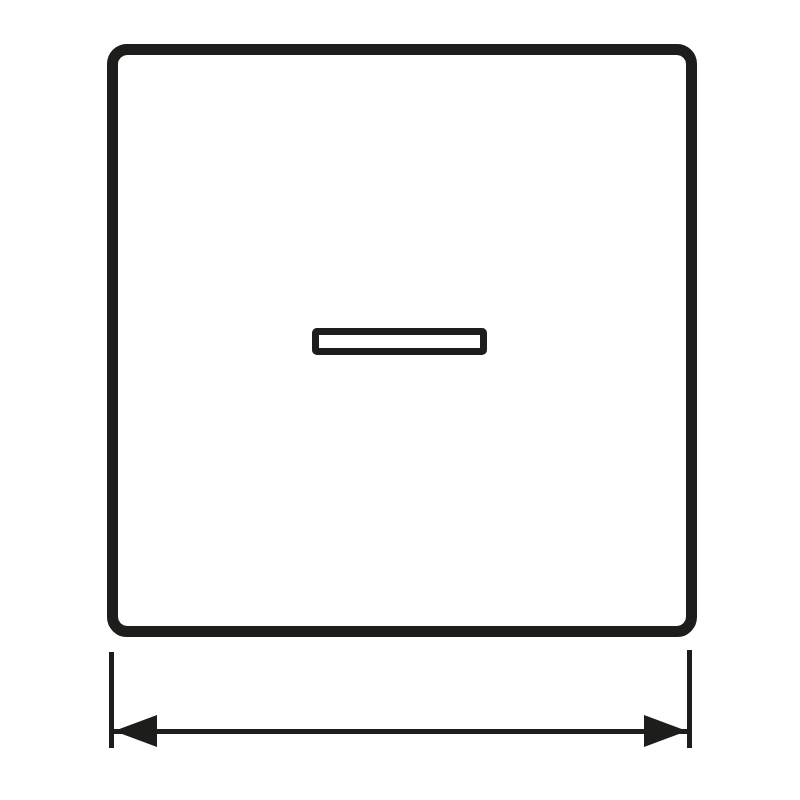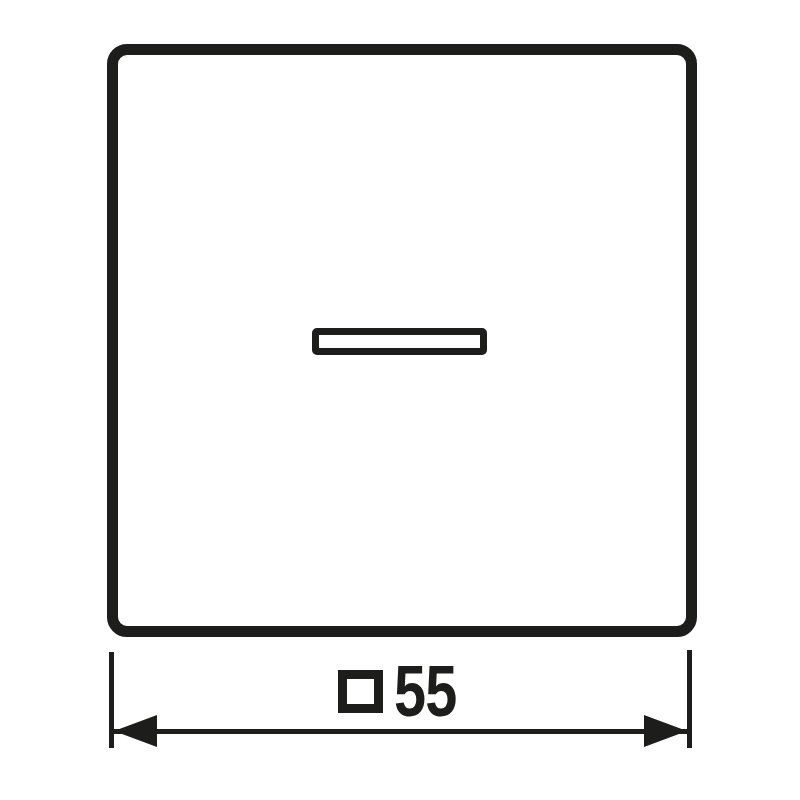--- a/index.html
+++ b/index.html
@@ -118,18 +118,14 @@
 
   <div class="lens"></div>
 
   <div class="ext-line left"></div>
   <div class="ext-line right"></div>
 
   <div class="dim-line"></div>
   <div class="arrow left"></div>
   <div class="arrow right"></div>
 
-  <div class="dim-label">
-    <span class="sq-symbol"></span>
-    <span class="dim-value">55</span>
-  </div>
 
 </div>
 
 </body></html>

